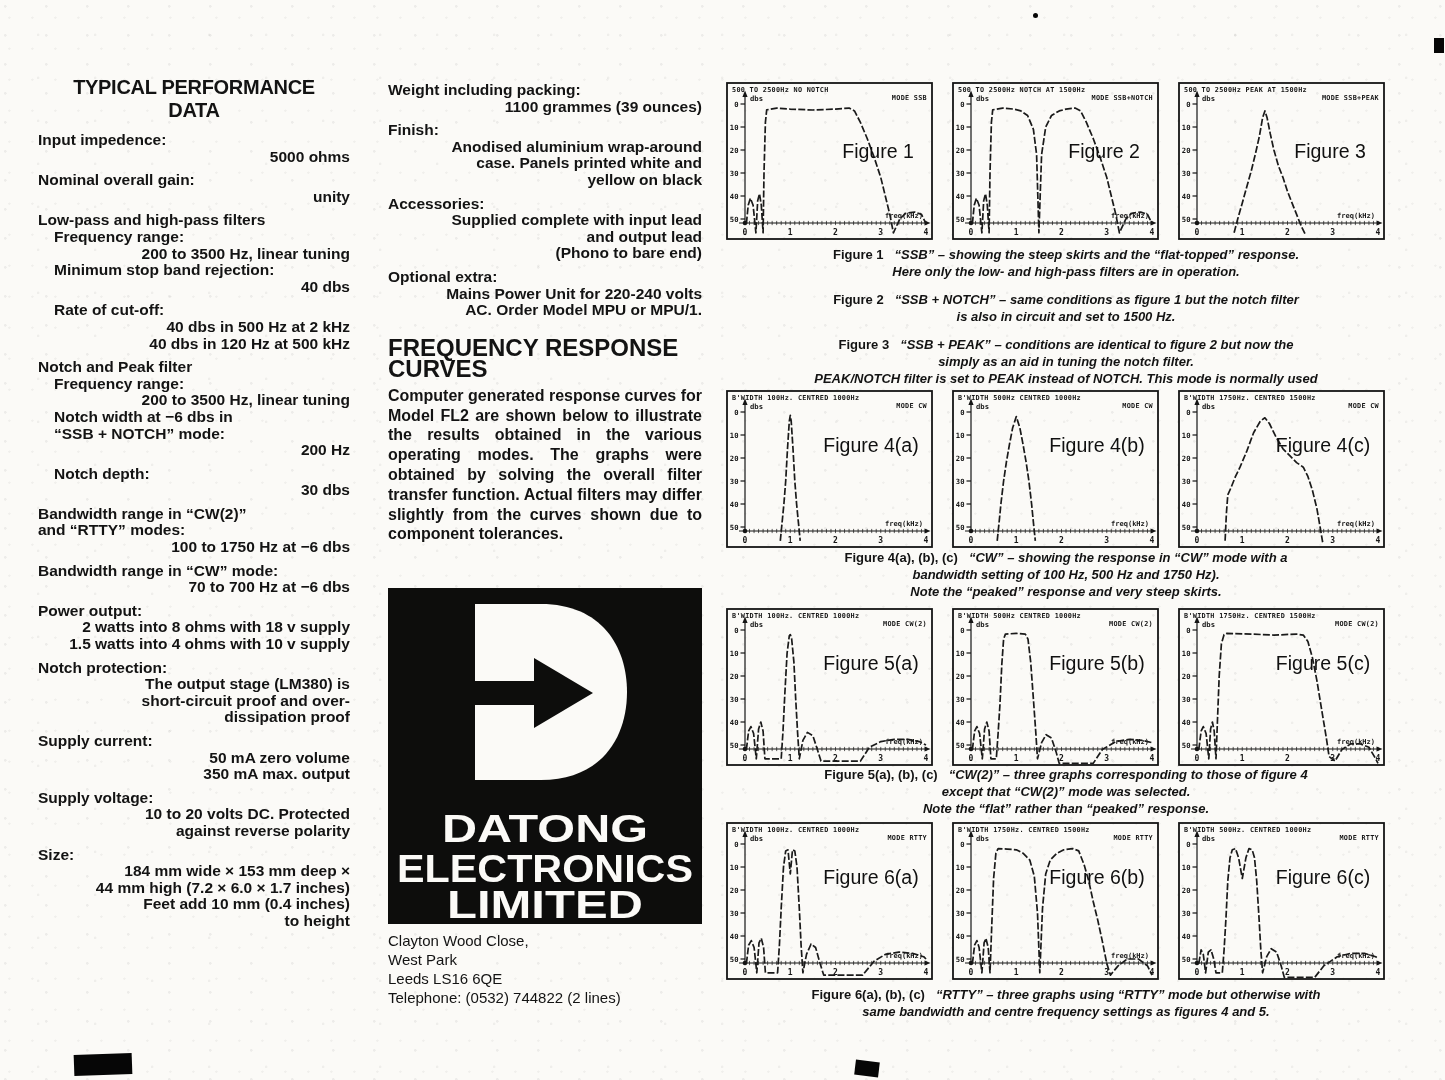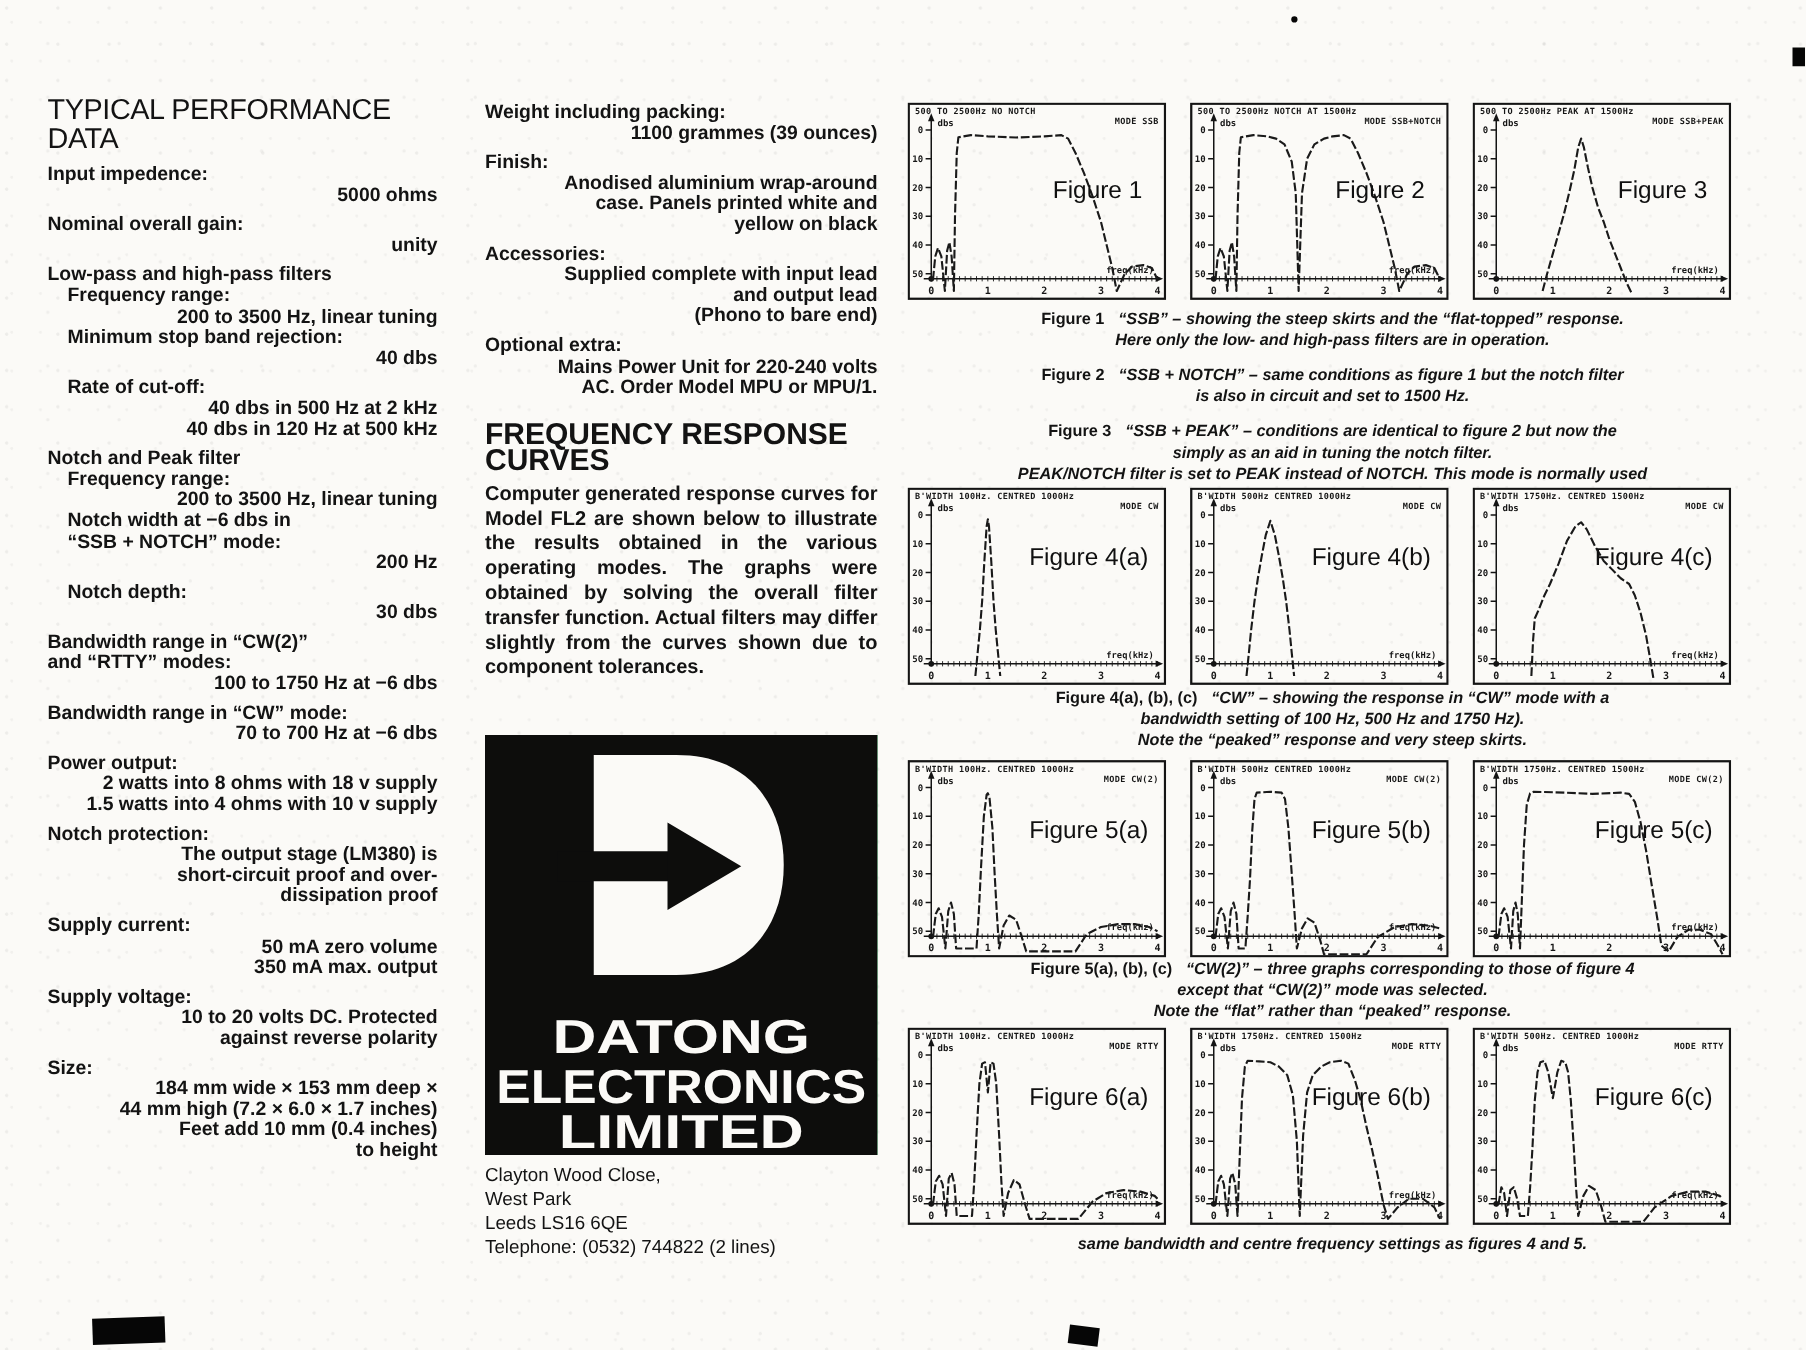--- a/index.html
+++ b/index.html
@@ -14,21 +14,21 @@
     background-image:
       radial-gradient(circle at 13% 22%, rgba(50,50,50,.07) 0 1px, transparent 1.6px),
       radial-gradient(circle at 67% 81%, rgba(50,50,50,.06) 0 1px, transparent 1.6px),
       radial-gradient(circle at 41% 57%, rgba(50,50,50,.05) 0 1px, transparent 1.4px);
     background-size:41px 29px, 57px 43px, 23px 31px;
   }
   .page{position:absolute;inset:0;}
   
   .col-left{position:absolute;left:38px;top:76px;width:312px;}
   .col-mid{position:absolute;left:388px;top:82px;width:314px;}
-  h1.sec-title{margin:0 0 10px 0;font-size:23px;line-height:23px;letter-spacing:-.3px;font-weight:400;}
+  h1.sec-title{margin:0 0 10px 0;font-size:20px;line-height:23px;letter-spacing:-.3px;font-weight:700;text-align:center;}
   h2.sec-title{margin:18px 0 7px 0;font-size:24px;line-height:21px;font-weight:700;}
   .spec-label,.spec-value{font-size:15.5px;line-height:16.6px;font-weight:700;}
   .spec-label.ind{margin-left:16px;}
   .gap{margin-top:7px;}
   .spec-value{text-align:right;}
   .frc-para{margin:0;font-size:16px;line-height:19.8px;font-weight:700;text-align:justify;}
   
   .logo{margin-top:44px;width:314px;height:336px;background:#15803d;position:relative;}
   .address{margin-top:7px;font-size:15px;line-height:19px;font-weight:400;}
   
@@ -1036,20 +1036,21 @@
             <text x="154.75" y="153" text-anchor="middle" class="gx">3</text>
             <text x="200" y="153" text-anchor="middle" class="gx">4</text>
             <circle cx="19" cy="141" r="2.3" fill="#141414"></circle>
             <text x="197" y="136" text-anchor="end" class="gf">freq(kHz)</text>
             <path d="M 20.8,141.6 L 23.1,127.8 L 25.3,132.4 L 27.6,150.8 L 30.3,130.1 L 33.0,127.8 L 35.7,137.0 L 38.0,150.8 L 44.3,150.8 L 46.1,127.8 L 48.0,95.6 L 49.8,58.8 L 52.0,35.8 L 54.3,27.8 L 57.5,26.6 L 60.6,35.8 L 64.3,56.5 L 67.9,35.8 L 71.0,26.6 L 74.2,27.8 L 76.5,35.8 L 78.7,58.8 L 81.0,95.6 L 82.8,127.8 L 84.6,150.8 L 88.7,134.7 L 93.2,126.7 L 98.6,130.1 L 103.2,143.9 L 106.3,155.4 L 136.7,155.4 L 145.7,143.9 L 159.3,134.7 L 172.8,131.3 L 186.4,131.3 L 197.7,134.7 L 200.0,137.0" fill="none" stroke="#1a1a1a" stroke-width="1.7" stroke-linejoin="round" stroke-dasharray="7 2.2"></path>
             <text x="145" y="62" text-anchor="middle" class="glabel">Figure 6(c)</text>
           </svg></div>
       </div>
     <div class="cap-block" id="caps-3" style="top:906px">
         <div class="cap">
+          <div><span class="cap-fig">Figure 6(a), (b), (c)</span>“RTTY” – three graphs using “RTTY” mode but otherwise with</div>
           <div>same bandwidth and centre frequency settings as figures 4 and 5.</div>
         </div>
       </div>
   </div>
 
   <div class="mark" style="left:74px;top:1054px;width:58px;height:21px;transform:rotate(-2deg)"></div>
   <div class="mark" style="left:855px;top:1061px;width:24px;height:15px;transform:rotate(7deg)"></div>
   <div class="mark" style="left:1434px;top:38px;width:10px;height:15px"></div>
   <div class="mark" style="left:1033px;top:13px;width:5px;height:5px;border-radius:50%"></div>
 </div>

